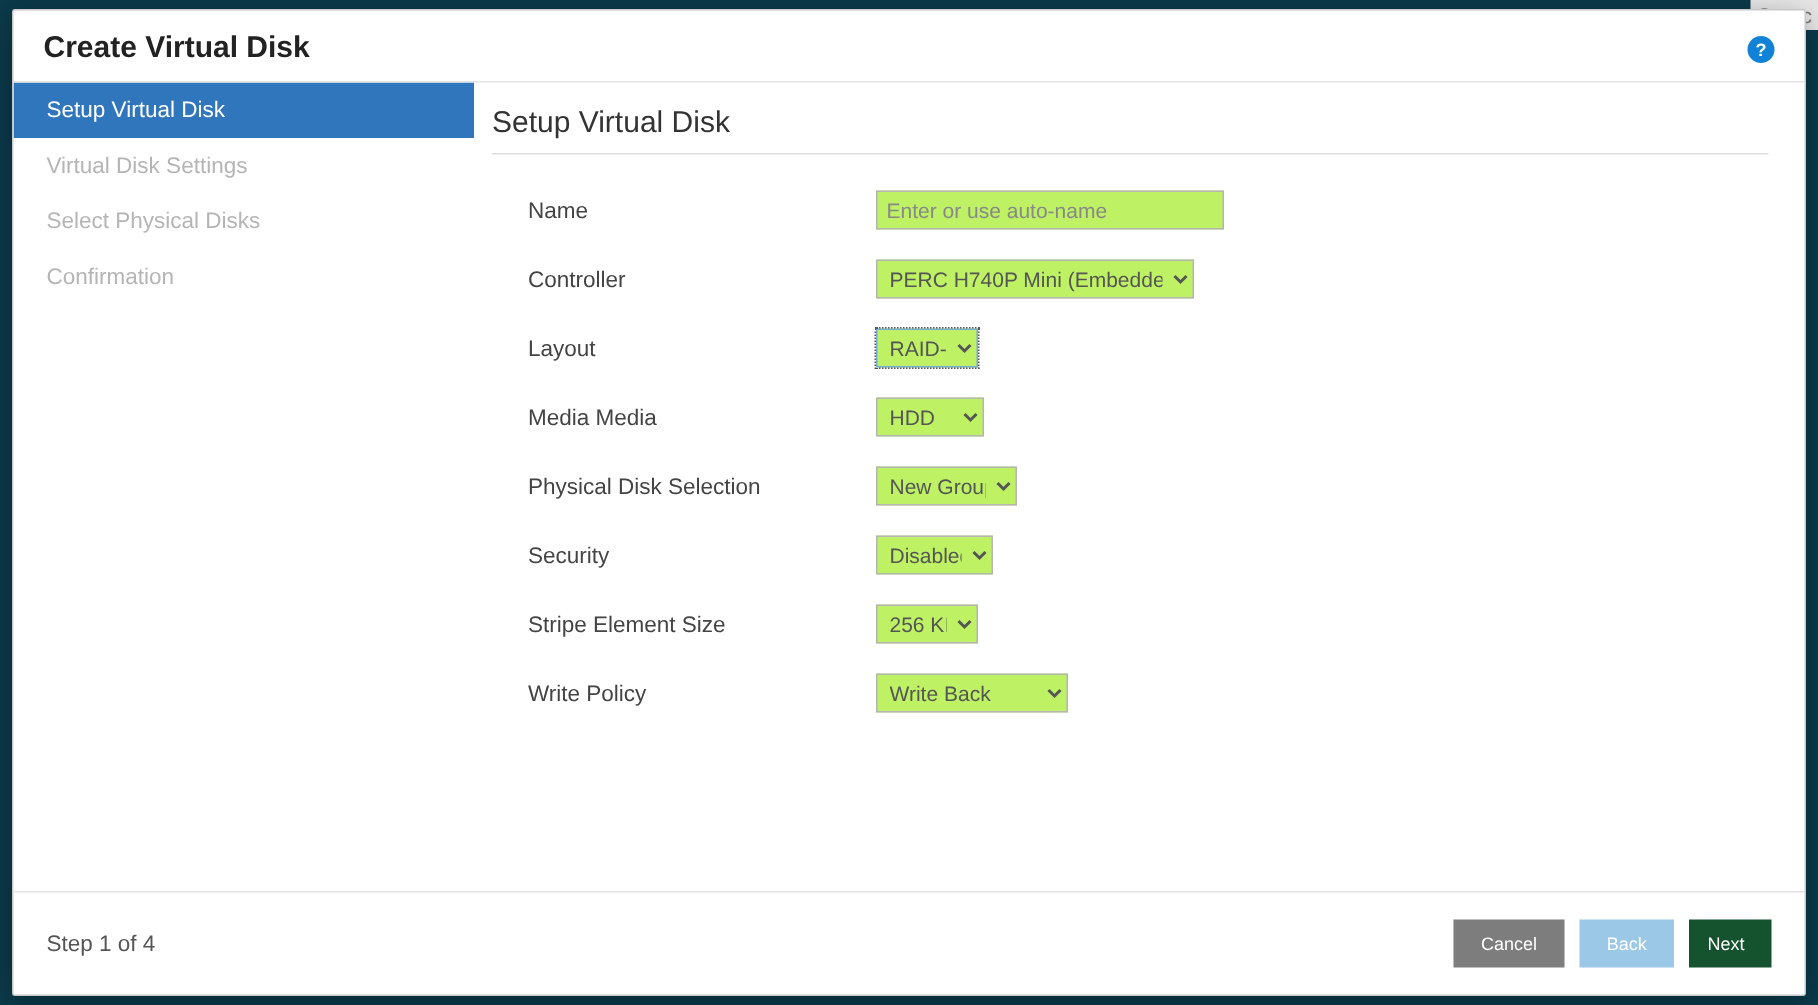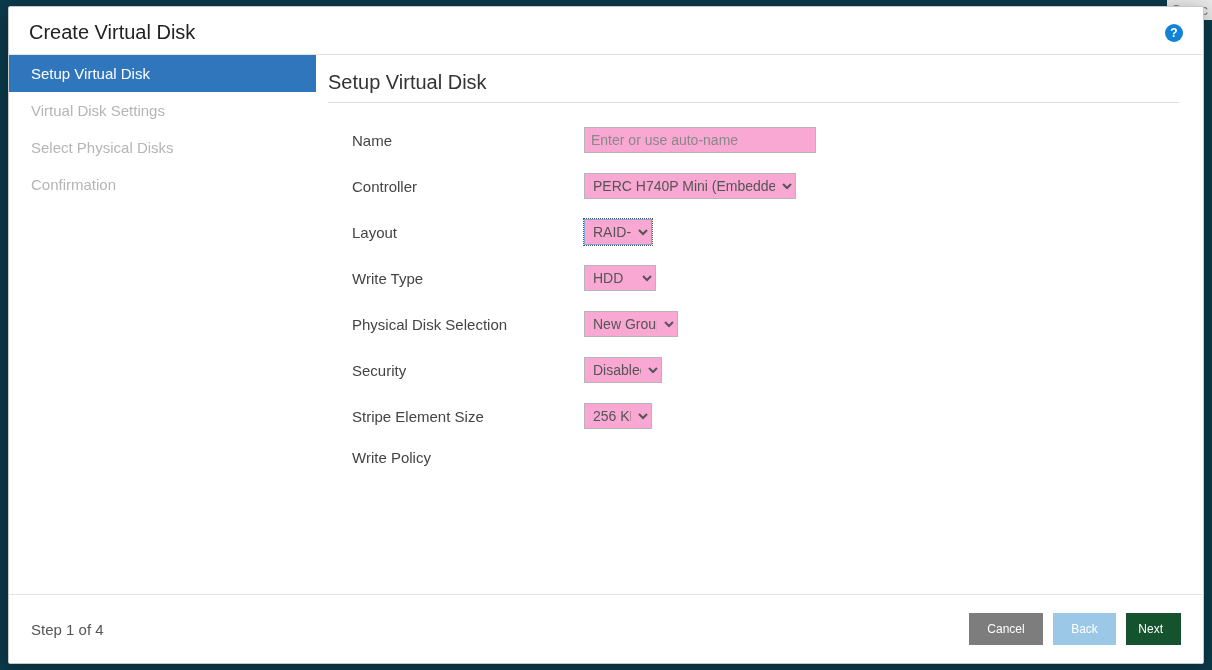--- a/index.html
+++ b/index.html
@@ -12,21 +12,21 @@
     border: 1px solid #c8c8c8;
     border-radius: 2px;
     box-shadow: 0 4px 20px rgba(0,0,0,0.3);
     display: flex; flex-direction: column;
   }
   .modal-header {
     padding: 14px 20px 10px 20px;
     border-bottom: 1px solid #e3e3e3;
     display: flex; justify-content: space-between; align-items: center;
   }
-  .modal-title { font-size: 20px; font-weight: 400; color: #222; }
+  .modal-title { font-size: 20px; font-weight: 700; color: #222; }
   .help-icon {
     width: 18px; height: 18px; border-radius: 50%;
     background: #1282d6; color: #fff;
     font-size: 12px; font-weight: 700;
     display: flex; align-items: center; justify-content: center;
     cursor: pointer;
   }
   .modal-body {
     flex: 1 1 auto; display: flex; overflow: hidden;
   }
@@ -60,21 +60,21 @@
     font-size: 18px; font-weight: 400; color: #333;
     padding-bottom: 6px; border-bottom: 1px solid #ddd;
     margin: 38px 0 24px 0;
     display: flex; align-items: center; gap: 6px; cursor: pointer;
   }
   .chevron { display: inline-block; }
   .form-row { display: flex; align-items: center; margin-bottom: 20px; padding-left: 24px; }
   .form-label { width: 232px; font-size: 15px; color: #444; }
   .form-control {
     font-size: 14px; color: #555;
-    border: 1px solid #b5b5b5; background: #f9a8d4;
+    border: 1px solid #b5b5b5; background: #bef264;
     padding: 3px 6px; height: 26px;
     font-family: inherit;
   }
   input.form-control { width: 232px; }
   input.form-control::placeholder { color: #888; }
   select.form-control { padding: 2px 4px; }
   .sel-controller { width: 212px; }
   .sel-layout { width: 68px; border: 1px solid #7aa8d8; outline: 1px dotted #555; }
   .sel-media { width: 72px; }
   .sel-physical { width: 94px; }
@@ -142,21 +142,21 @@
       </div>
 
       <div class="form-row">
         <div class="form-label">Layout</div>
         <select class="form-control sel-layout">
           <option>RAID-1</option>
         </select>
       </div>
 
       <div class="form-row">
-        <div class="form-label">Write Type</div>
+        <div class="form-label">Media Media</div>
         <select class="form-control sel-media">
           <option>HDD</option>
         </select>
       </div>
 
       <div class="form-row">
         <div class="form-label">Physical Disk Selection</div>
         <select class="form-control sel-physical">
           <option>New Group</option>
         </select>
@@ -173,20 +173,23 @@
       <div class="form-row">
         <div class="form-label">Stripe Element Size</div>
         <select class="form-control sel-stripe">
           <option>256 KB</option>
         </select>
       </div>
 
 
       <div class="form-row">
         <div class="form-label">Write Policy</div>
+        <select class="form-control sel-write">
+          <option>Write Back</option>
+        </select>
       </div>
 
     </div>
 
   </div>
 
   <div class="modal-footer">
     <div class="step-indicator">Step 1 of 4</div>
     <div>
       <button class="btn btn-cancel">Cancel</button>

